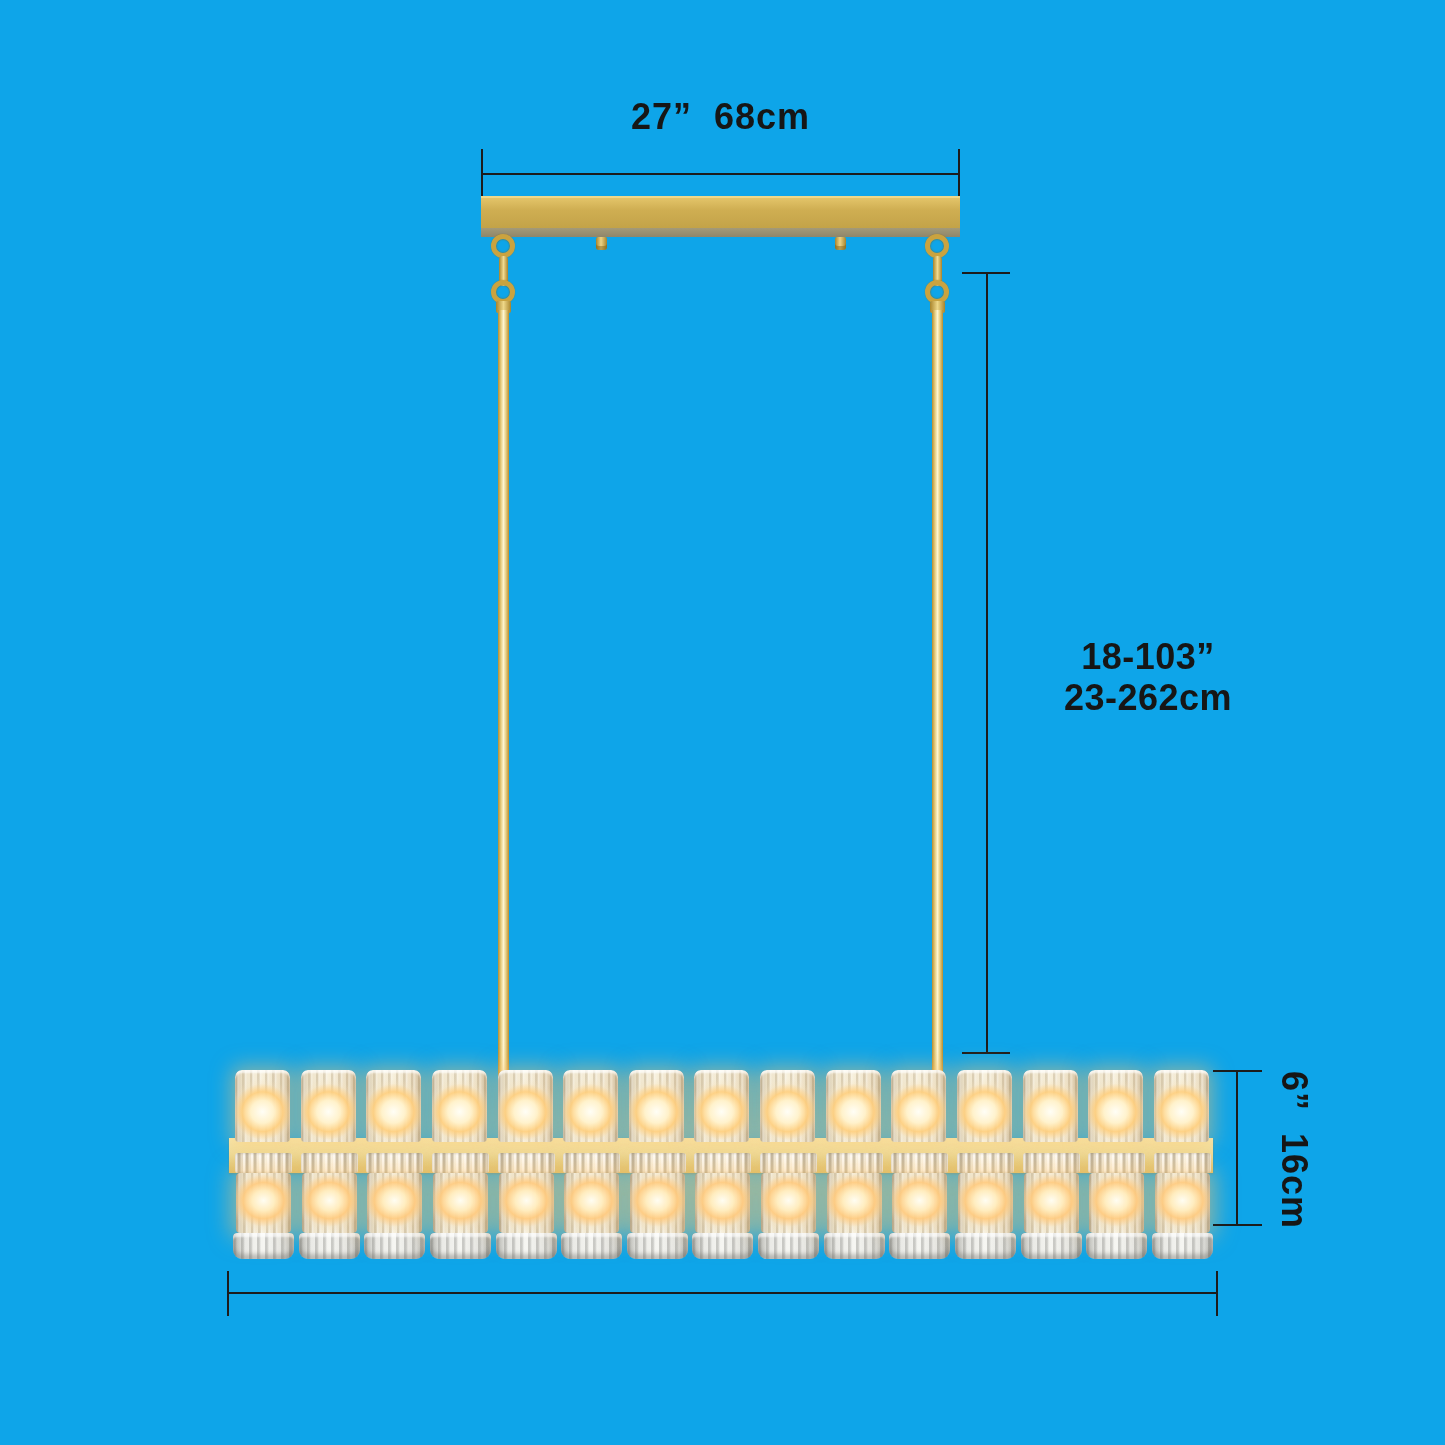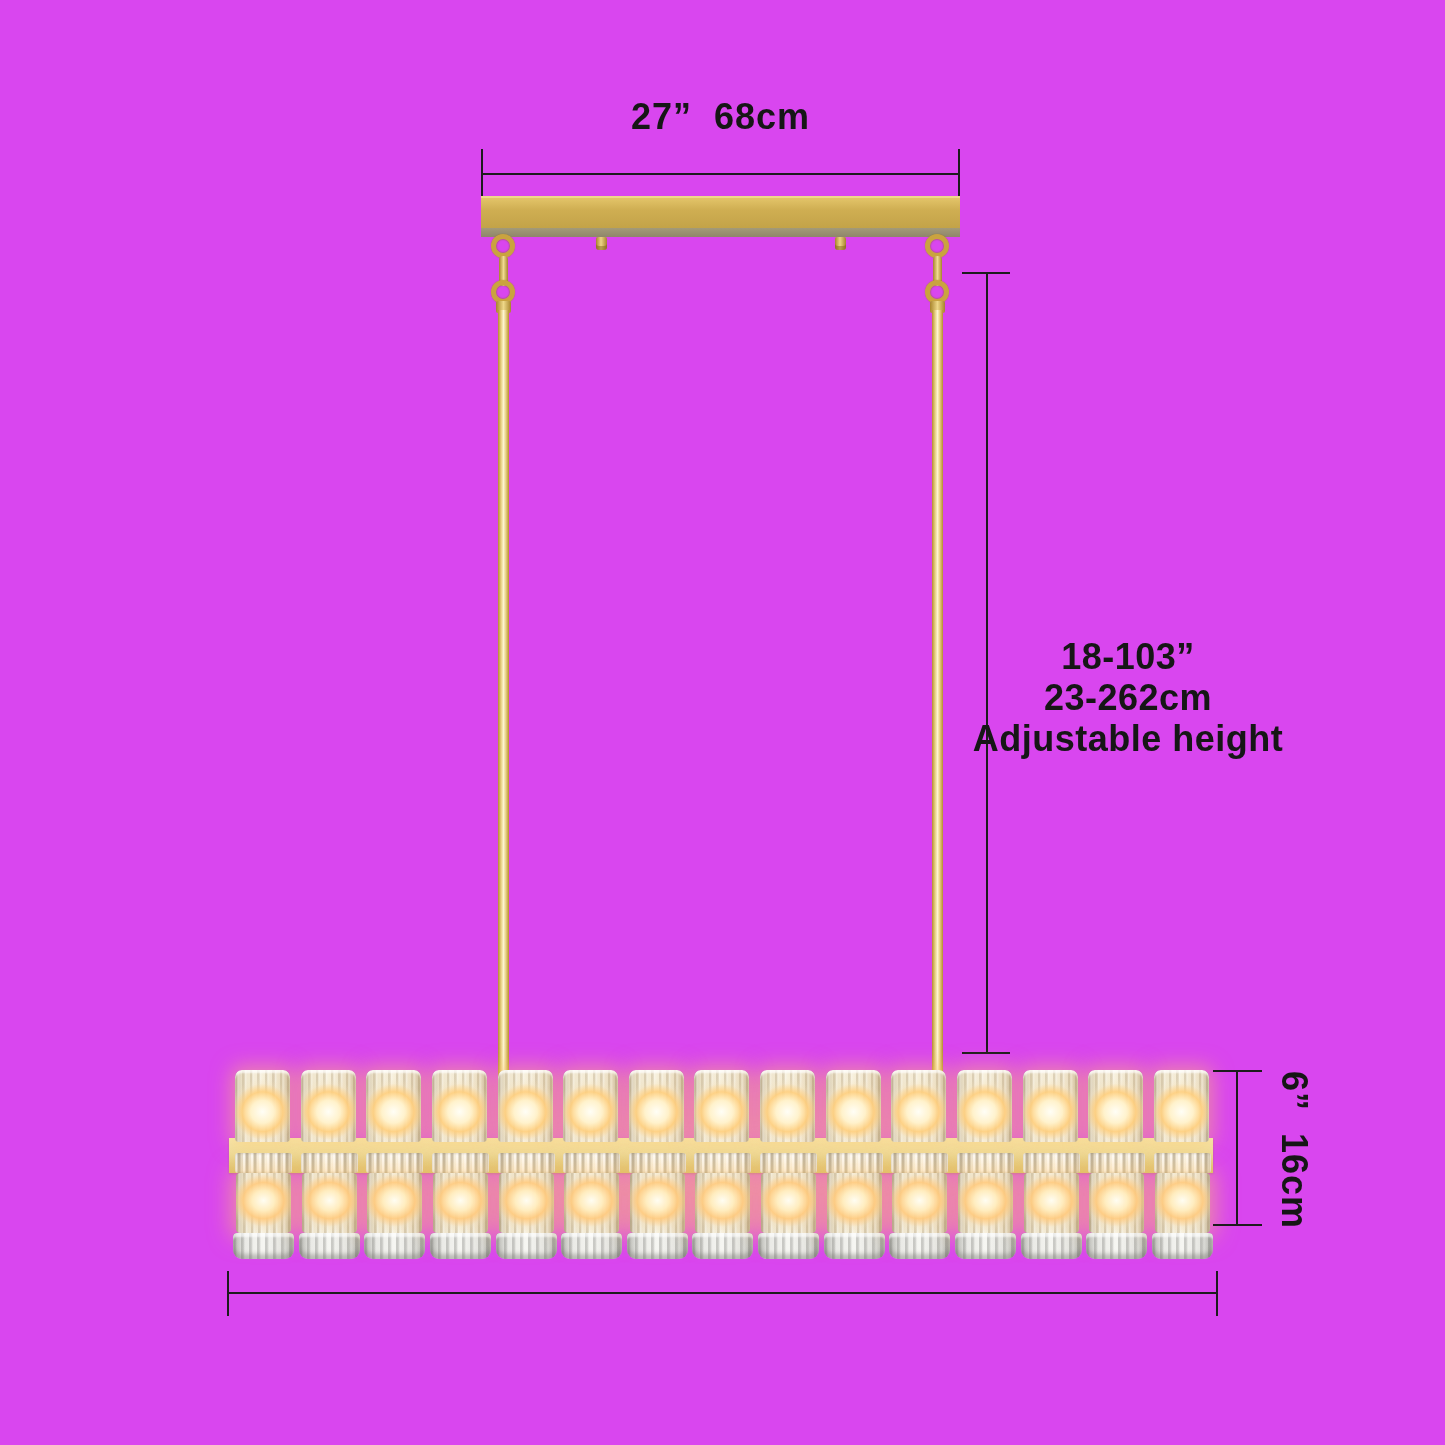--- a/index.html
+++ b/index.html
@@ -6,21 +6,21 @@
     --dim:#1c1c1c;
     --gold-face:#cfae52;
     --gold-under:#a39a78;
     --gold-bar-hi:#f6e9b0;
     --gold-bar-lo:#d9bd69;
     --gold-rod-edge:#b68d2e;
     --gold-rod-hi:#fdf4cf;
   }
   html,body{margin:0;padding:0;background:#fff;}
   #canvas{
-    position:relative;width:1445px;height:1445px;background:#d946ef;
+    position:relative;width:1445px;height:1445px;background:#0ea5e9;
     font-family:"Liberation Sans", sans-serif;color:#161616;overflow:hidden;
   }
   .hline,.vline{position:absolute;background:var(--dim);}
   .dim-text{
     position:absolute;white-space:pre;font-size:36px;font-weight:600;
     color:#161616;letter-spacing:1px;
   }
   .center{text-align:center;}
   
   #canopy{
@@ -98,21 +98,21 @@
       repeating-linear-gradient(90deg, rgba(105,105,100,.30) 0 2px, rgba(255,255,255,0) 4px 8px),
       linear-gradient(90deg,#b2b2ac 0%,#e9e9e5 18%,#f6f6f2 50%,#e4e4e0 82%,#adada7 100%);
     box-shadow:inset 0 4px 2px rgba(255,255,255,.65), inset 0 -5px 4px rgba(95,95,90,.35);
   }
   
   #fixture-height-label{
     position:absolute;left:1294px;top:1150px;transform:translate(-50%,-50%) rotate(90deg);
     white-space:pre;font-size:36px;font-weight:600;letter-spacing:1px;
   }
   #height-label-block{
-    position:absolute;left:938px;top:636px;width:380px;line-height:41px;
+    position:absolute;left:958px;top:636px;width:380px;line-height:41px;
     font-size:36px;font-weight:600;text-align:center;letter-spacing:.5px;
   }
 </style>
 </head>
 <body>
 
 <div id="canvas">
 
   <div class="dim-text center" style="left:481px;top:96px;width:479px;">27”  68cm</div>
   <div class="hline" style="left:482px;top:173px;width:477px;height:2px;"></div>
@@ -135,21 +135,20 @@
   <div class="ring" style="left:925px;top:280px;"></div>
   <div class="rod-cap" style="left:930px;top:301px;"></div>
   <div class="rod" style="left:932px;top:310px;height:830px;"></div>
 
   <div class="hline" style="left:962px;top:272px;width:48px;height:2px;"></div>
   <div class="vline" style="left:986px;top:272px;width:2px;height:782px;"></div>
   <div class="hline" style="left:962px;top:1052px;width:48px;height:2px;"></div>
   <div id="height-label-block">
     <div>18-103”</div>
     <div>23-262cm</div>
-    <div>Adjustable height</div>
   </div>
 
   <div id="fixture-glow"></div>
   <div id="bar"></div>
   <div id="top-row">
       <div class="shade-top" style="left: 235px;"></div>
       <div class="shade-top" style="left: 301px;"></div>
       <div class="shade-top" style="left: 366px;"></div>
       <div class="shade-top" style="left: 432px;"></div>
       <div class="shade-top" style="left: 498px;"></div>

